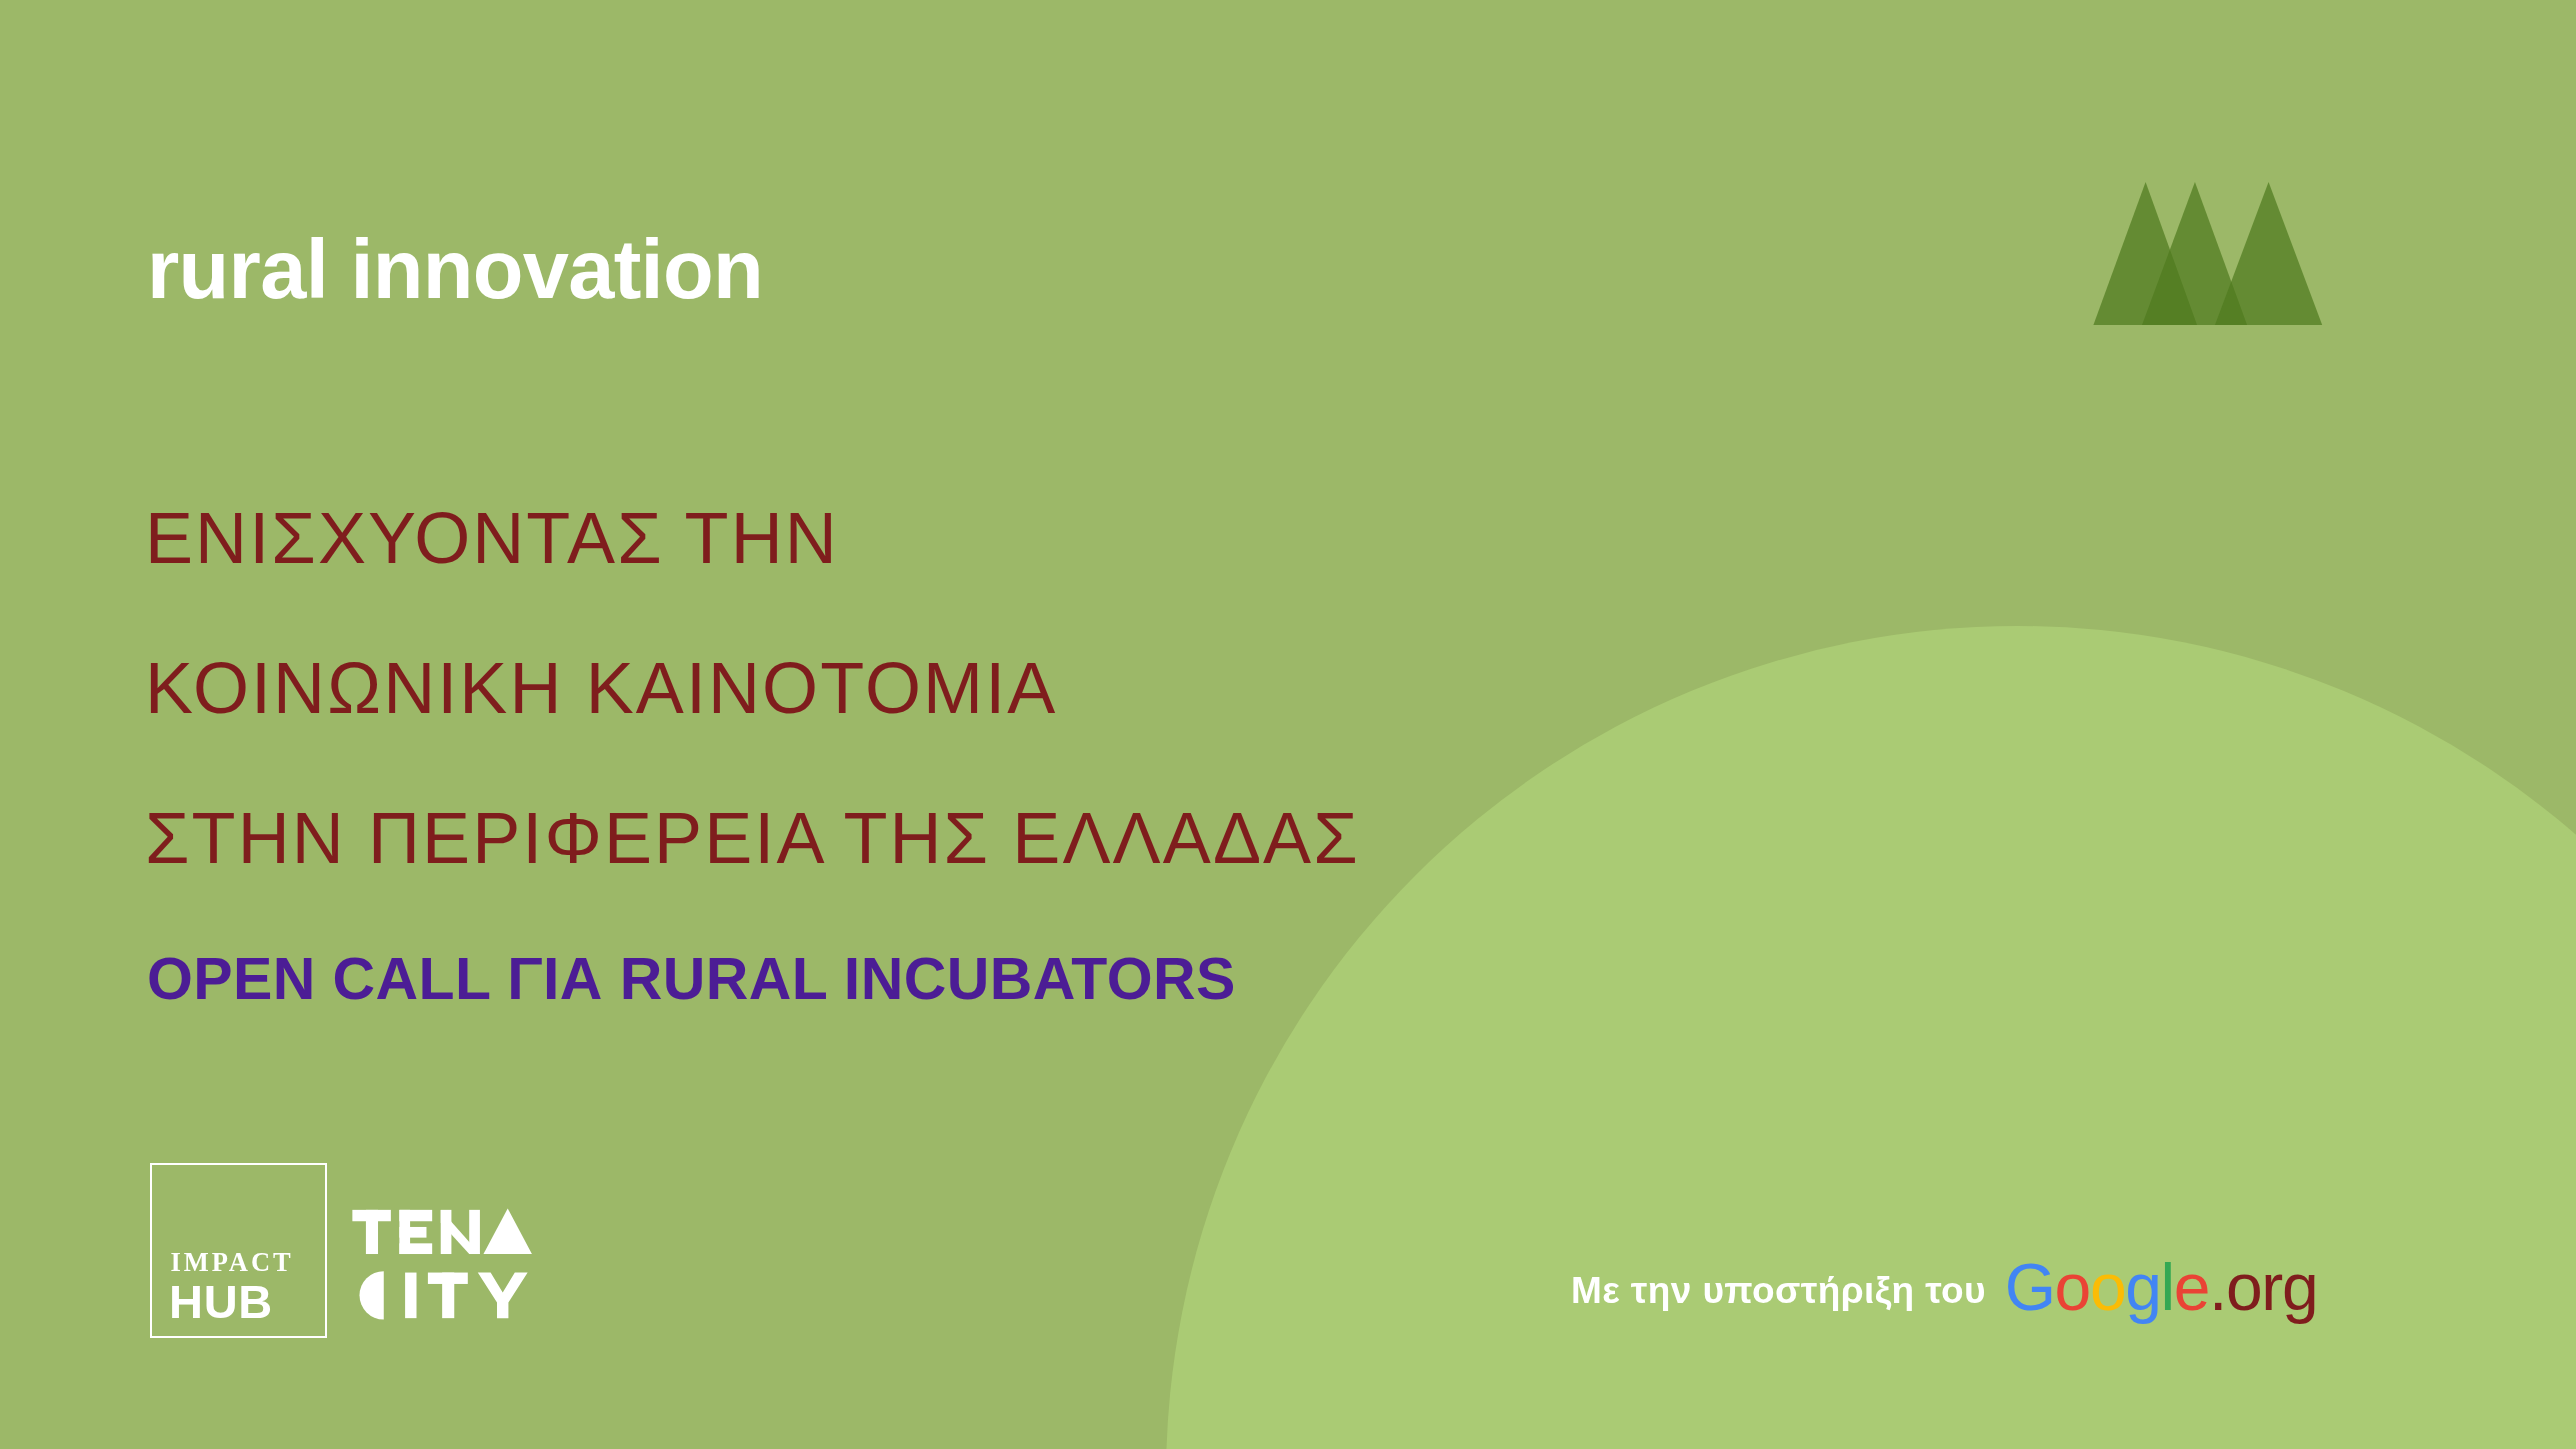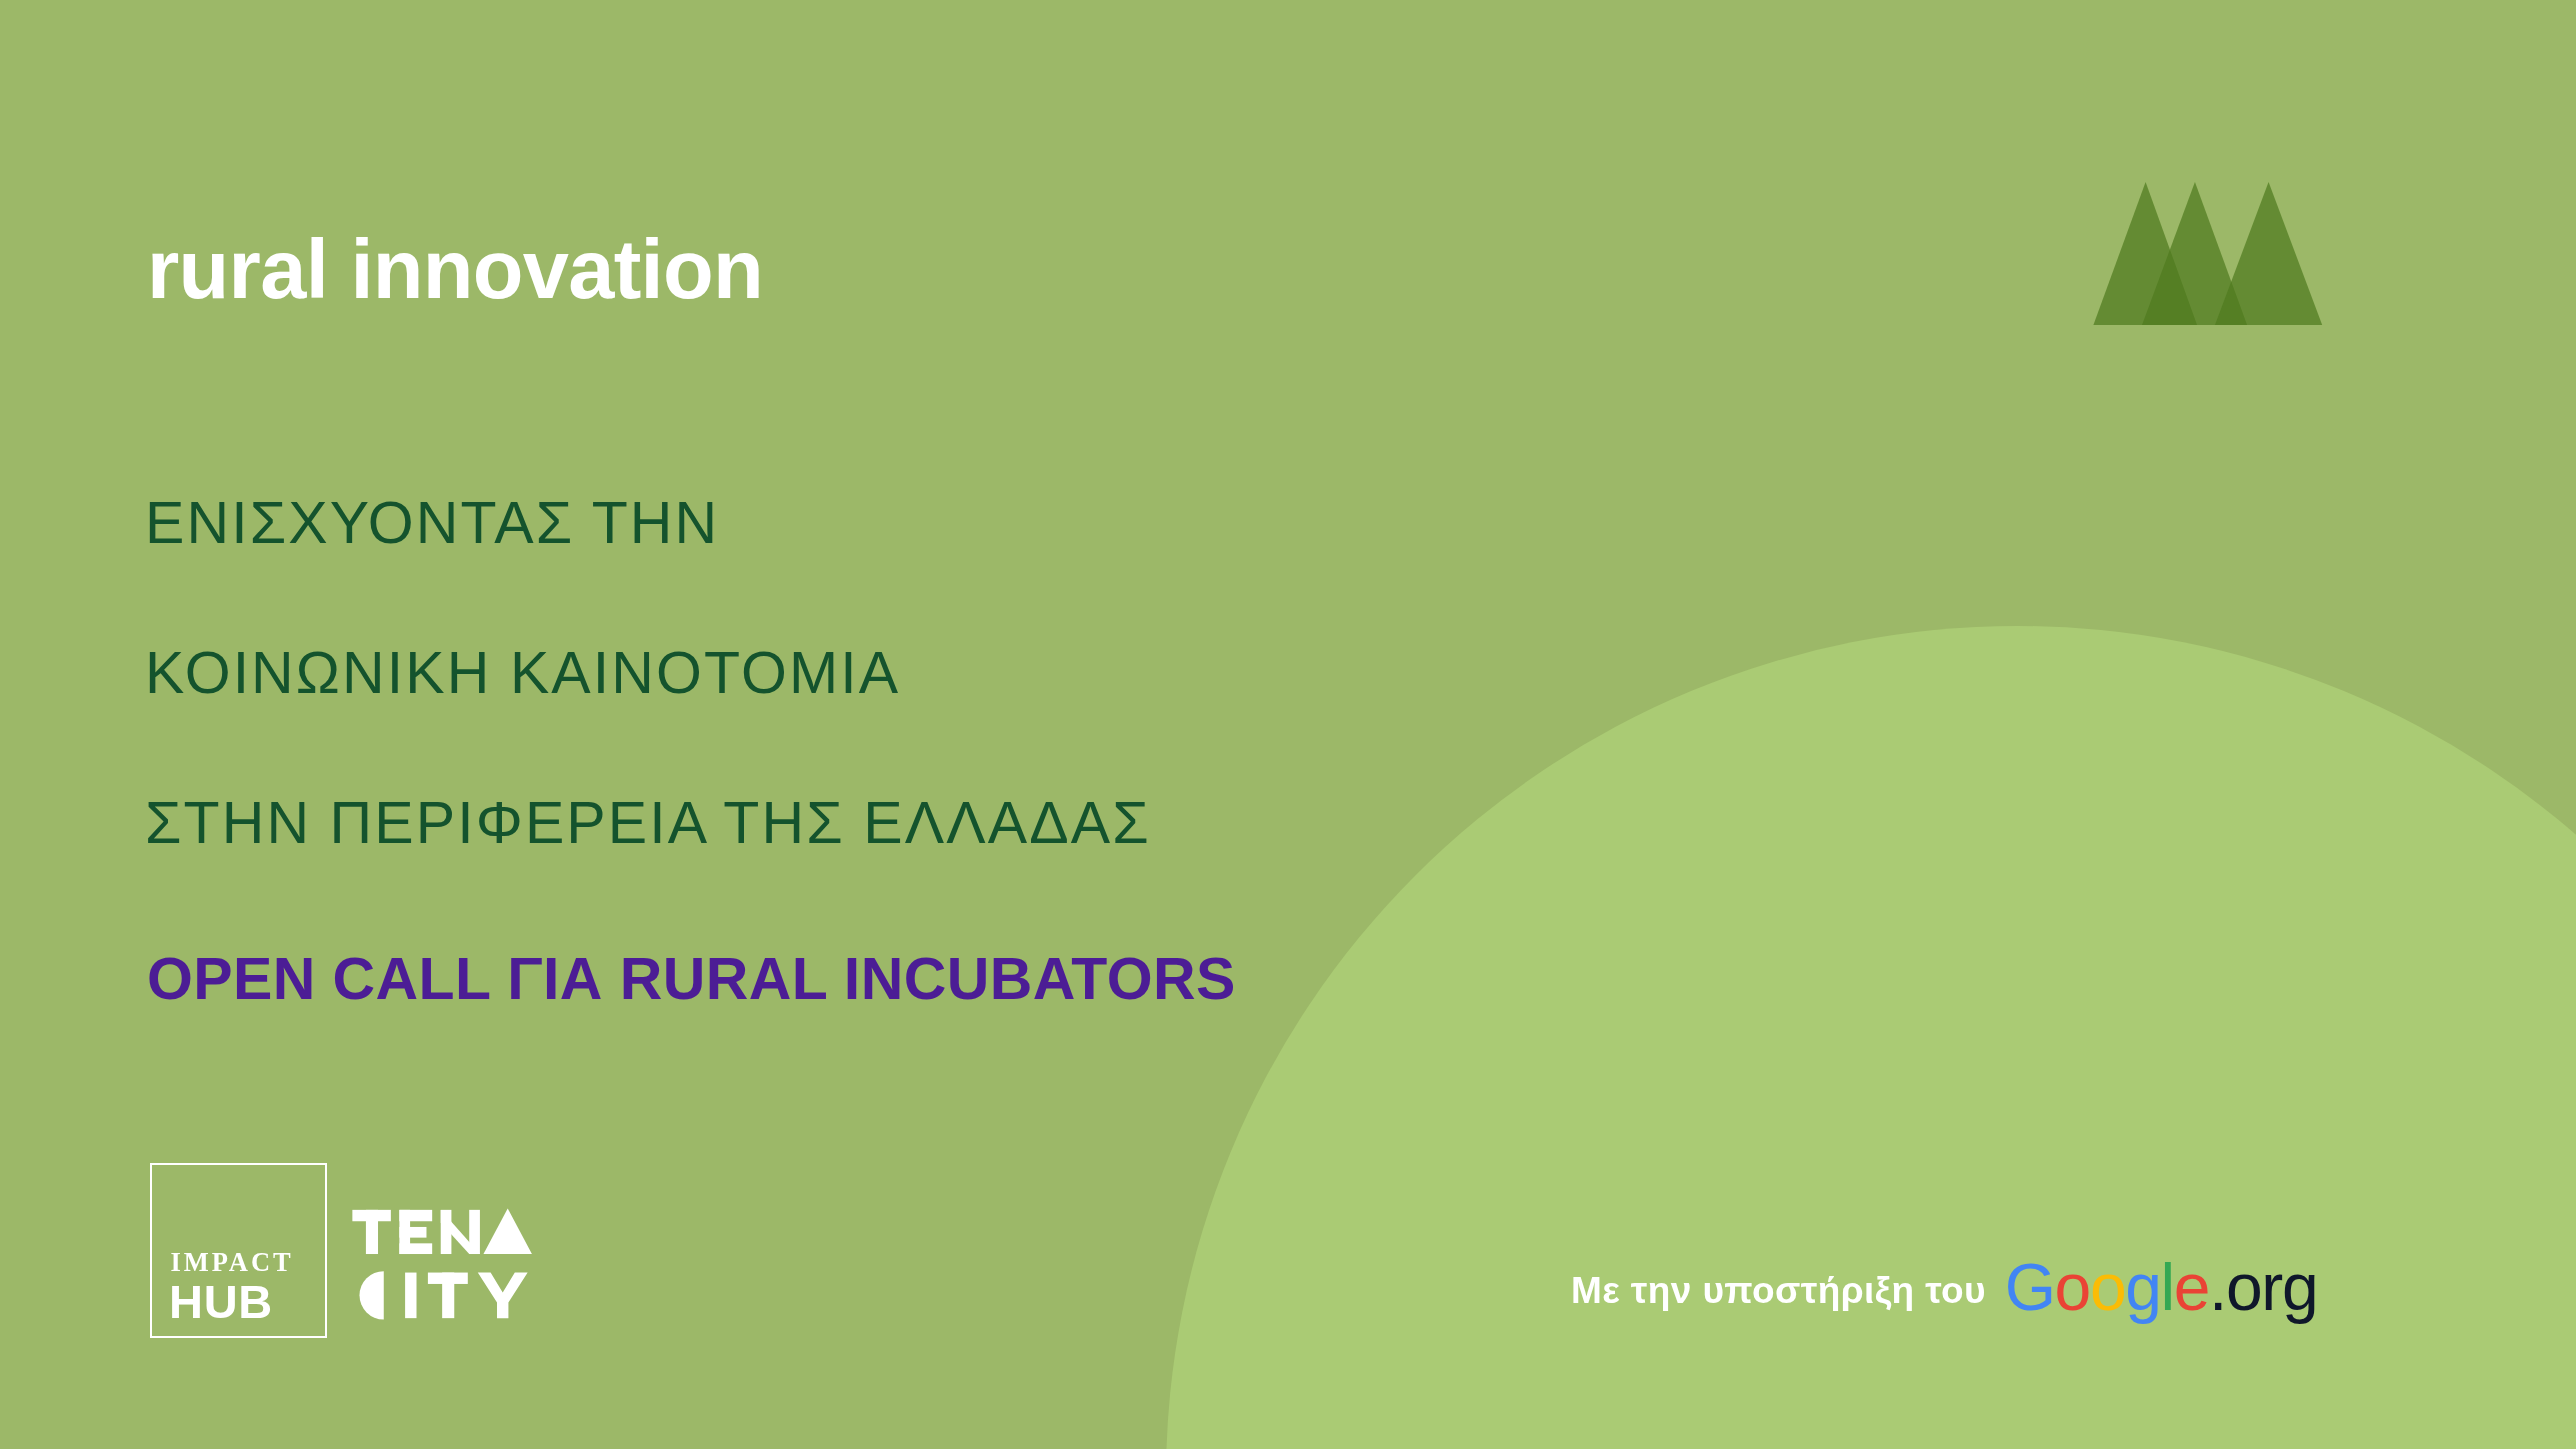--- a/index.html
+++ b/index.html
@@ -45,23 +45,23 @@
     font-weight:bold;
     letter-spacing:-0.7px;
     line-height:1;
     white-space:nowrap;
   }
 
   
   .headline{
     position:absolute;
     left:145px;
-    top:448px;
-    color:#14532d;
-    font-size:59px;
+    top:463px;
+    color:#7f1d1d;
+    font-size:72px;
     font-weight:300;
     line-height:150px;
     letter-spacing:2.1px;
     white-space:nowrap;
   }
   .headline .hl-line{display:block;}
 
   
   .subtitle{
     position:absolute;
@@ -198,18 +198,18 @@
           <rect x="126" y="92" width="17" height="64"></rect>
           <polygon points="176,92 194,92 211,120 228,92 246,92 219,134 219,156 203,156 203,134"></polygon>
         </g>
       </svg>
     </div>
   </div>
 
   <div class="support">
     <span class="support-text">Με την υποστήριξη του</span>
     <span class="google-logo">
-      <span style="color: rgb(66, 133, 244);">G</span><span style="color: rgb(234, 67, 53);">o</span><span style="color: rgb(251, 188, 5);">o</span><span style="color: rgb(66, 133, 244);">g</span><span style="color: rgb(52, 168, 83);">l</span><span style="color: rgb(234, 67, 53);">e</span><span style="color: #0f172a;">.org</span>
+      <span style="color: rgb(66, 133, 244);">G</span><span style="color: rgb(234, 67, 53);">o</span><span style="color: rgb(251, 188, 5);">o</span><span style="color: rgb(66, 133, 244);">g</span><span style="color: rgb(52, 168, 83);">l</span><span style="color: rgb(234, 67, 53);">e</span><span style="color: #7f1d1d;">.org</span>
     </span>
   </div>
 
 </div>
 
 
 </body></html>

